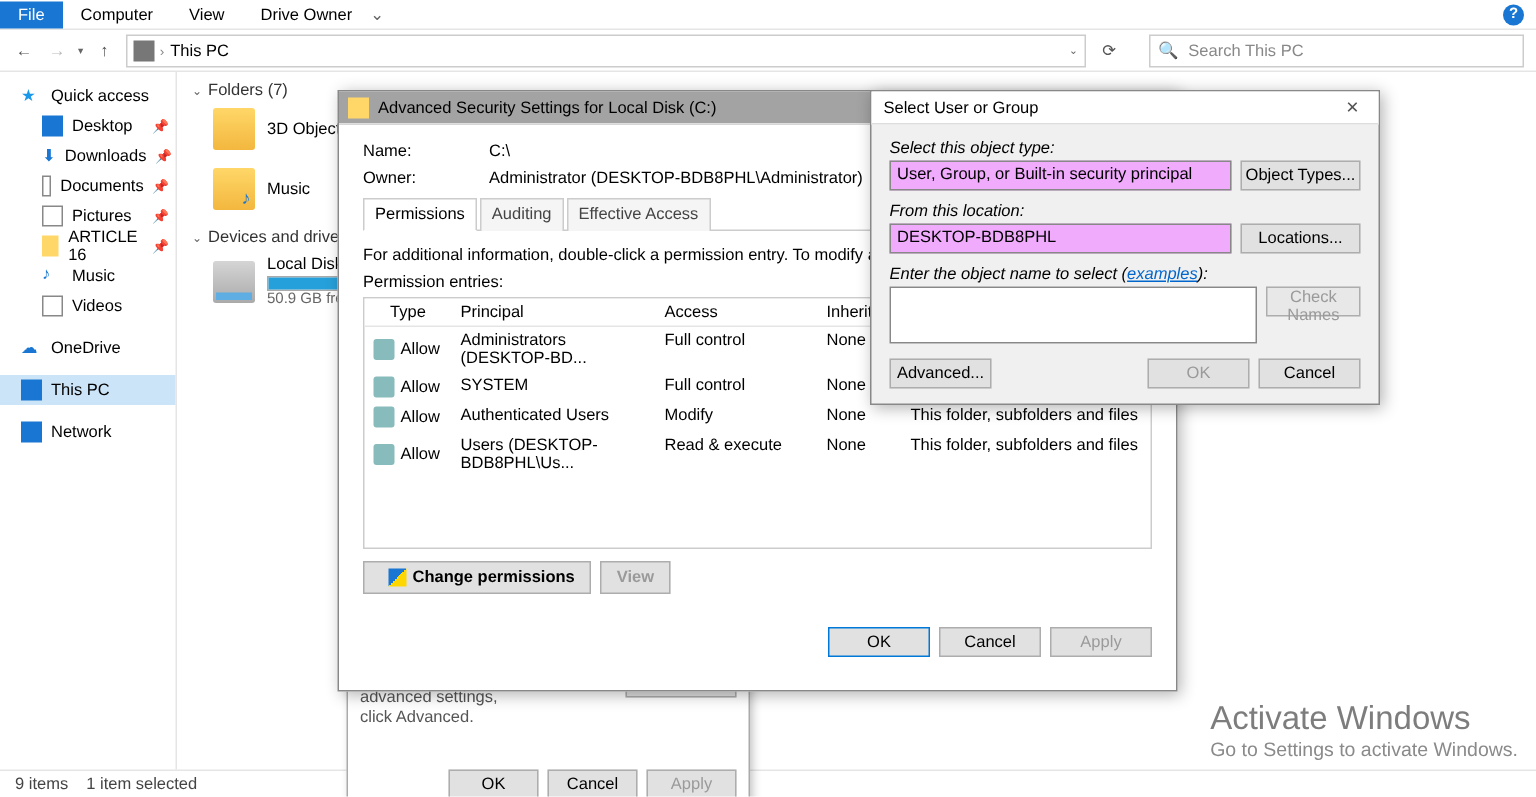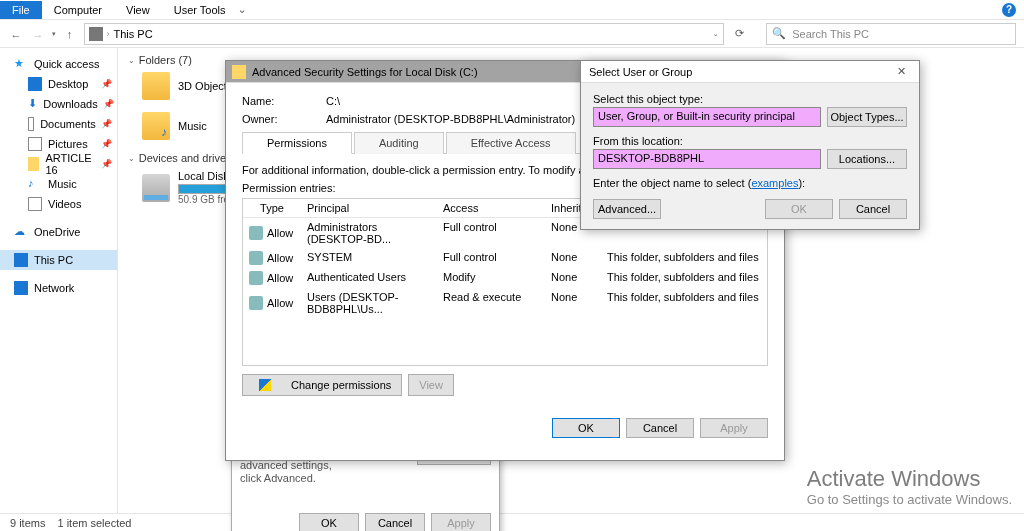--- a/index.html
+++ b/index.html
@@ -78,71 +78,71 @@
 
 .adv-dialog { position: absolute; left: 225px; top: 60px; width: 560px; background: #fff; border: 1px solid #888; box-shadow: 2px 2px 10px rgba(0,0,0,.3); }
 .dlg-title { height: 22px; background: #a3a3a3; border-bottom: 1px solid #ddd; display: flex; align-items: center; padding: 0 6px; gap: 6px; }
 .dlg-title .folder-ic { width: 14px; height: 14px; background: #ffd768; }
 .adv-body { padding: 12px 16px; }
 .adv-row { display: flex; margin-bottom: 6px; align-items: center; }
 .adv-row .lbl { width: 84px; }
 .change-link { color: #0066cc; text-decoration: underline; margin-left: 8px; }
 .shield { width: 12px; height: 12px; display: inline-block; background: linear-gradient(135deg, #1976d2 50%, #ffd700 50%); margin-left: 6px; vertical-align: middle; }
 .adv-tabs { display: flex; border-bottom: 1px solid #ccc; margin-top: 6px; }
-.adv-tab { padding: 4px 24px; border: 1px solid #ccc; border-bottom: none; margin-right: 2px; background: #fff; position: relative; top: 1px; }
+.adv-tab { padding: 4px 7px; border: 1px solid #ccc; border-bottom: none; margin-right: 2px; background: #fff; position: relative; top: 1px; }
 .adv-tab.active { background: #fff; border-bottom: 1px solid #fff; }
 .adv-tab:not(.active) { background: #f5f5f5; color: #444; }
 .adv-note { margin: 10px 0 6px 0; }
 .perm-entries-lbl { margin-bottom: 4px; }
 .perm-table { border: 1px solid #ccc; height: 168px; overflow: hidden; }
 .pt-hdr { display: flex; background: #fff; border-bottom: 1px solid #e5e5e5; }
 .pt-hdr > div, .pt-row > div { padding: 3px 6px; }
 .c-type { width: 58px; text-align: center; }
 .c-prin { width: 136px; }
 .c-acc { width: 108px; }
 .c-inh { width: 56px; }
 .c-app { flex: 1; }
 .pt-row { display: flex; }
 .pt-row .c-type { display: flex; align-items: center; gap: 4px; }
 .user-ic { width: 14px; height: 14px; background: #8bb; border-radius: 2px; }
 .adv-actions { display: flex; gap: 6px; margin-top: 8px; }
-.adv-actions button { height: 22px; padding: 0 10px; border: 1px solid #adadad; background: #e1e1e1; display: flex; align-items: center; gap: 20px; }
+.adv-actions button { height: 22px; padding: 0 10px; border: 1px solid #adadad; background: #e1e1e1; display: flex; align-items: center; gap: 4px; font-weight: bold; }
 .adv-actions button.disabled { color: #9a9a9a; }
 .adv-btnrow { display: flex; justify-content: flex-end; gap: 6px; margin-top: 22px; padding: 0 0 10px 0; }
 .adv-btnrow button { width: 68px; height: 20px; border: 1px solid #adadad; background: #e1e1e1; }
 .adv-btnrow button.default { border: 1px solid #0078d7; }
 .adv-btnrow button.disabled { color: #9a9a9a; }
 
 
 .sel-dialog { position: absolute; left: 580px; top: 60px; width: 340px; background: #f0f0f0; border: 1px solid #888; box-shadow: 2px 2px 10px rgba(0,0,0,.3); }
 .sel-title { height: 22px; background: #fff; display: flex; align-items: center; justify-content: space-between; padding: 0 8px; border-bottom: 1px solid #ddd; }
 .sel-close { width: 14px; height: 14px; color: #555; }
 .sel-body { padding: 10px 12px; }
-.sel-lbl { margin-bottom: 2px; }
+.sel-lbl { margin-bottom: 2px; font-style: italic; }
 .sel-field-row { display: flex; gap: 6px; margin-bottom: 8px; }
 .sel-field { flex: 1; background: #f0abfc; border: 1px solid #888; height: 20px; padding: 2px 4px; }
 .sel-btn { width: 80px; height: 20px; border: 1px solid #adadad; background: #e1e1e1; font-size: 11px; }
 .sel-btn.disabled { color: #9a9a9a; background: #e8e8e8; }
 .sel-textarea { width: 100%; height: 38px; background: #fff; border: 1px solid #888; }
 .examples-link { color: #0066cc; text-decoration: underline; }
 .sel-namearea-row { display: flex; gap: 6px; align-items: flex-start; }
 .sel-bottom { display: flex; justify-content: space-between; margin-top: 10px; }
 .sel-bottom-right { display: flex; gap: 6px; }
 .sel-bottom button { width: 68px; height: 20px; border: 1px solid #adadad; background: #e1e1e1; font-size: 11px; }
 .sel-bottom button.disabled { color: #9a9a9a; }
 .sel-advanced { width: 78px; }
 </style>
 </head>
 <body>
 
 <div class="ribbon">
   <div class="ribbon-tab active">File</div>
   <div class="ribbon-tab">Computer</div>
   <div class="ribbon-tab">View</div>
-  <div class="ribbon-tab">User Tools</div>
+  <div class="ribbon-tab">Drive Owner</div>
   <span class="chevron-icon">⌄</span>
   <span class="help-icon">?</span>
 </div>
 
 <div class="navbar">
   <div class="nav-arrow">←</div>
   <div class="nav-arrow disabled">→</div>
   <div class="small-arrow">▾</div>
   <div class="nav-arrow">↑</div>
   <div class="breadcrumb">
@@ -353,20 +353,24 @@
     <div class="sel-field-row">
       <div class="sel-field">User, Group, or Built-in security principal</div>
       <button class="sel-btn">Object Types...</button>
     </div>
     <div class="sel-lbl">From this location:</div>
     <div class="sel-field-row">
       <div class="sel-field">DESKTOP-BDB8PHL</div>
       <button class="sel-btn">Locations...</button>
     </div>
     <div class="sel-lbl"><span>Enter the object name to select (</span><a class="examples-link">examples</a><span>):</span></div>
+    <div class="sel-namearea-row">
+      <div class="sel-textarea"></div>
+      <button class="sel-btn disabled" style="width:80px">Check Names</button>
+    </div>
     <div class="sel-bottom">
       <button class="sel-advanced">Advanced...</button>
       <div class="sel-bottom-right">
         <button class="disabled">OK</button>
         <button>Cancel</button>
       </div>
     </div>
   </div>
 </div>
 

